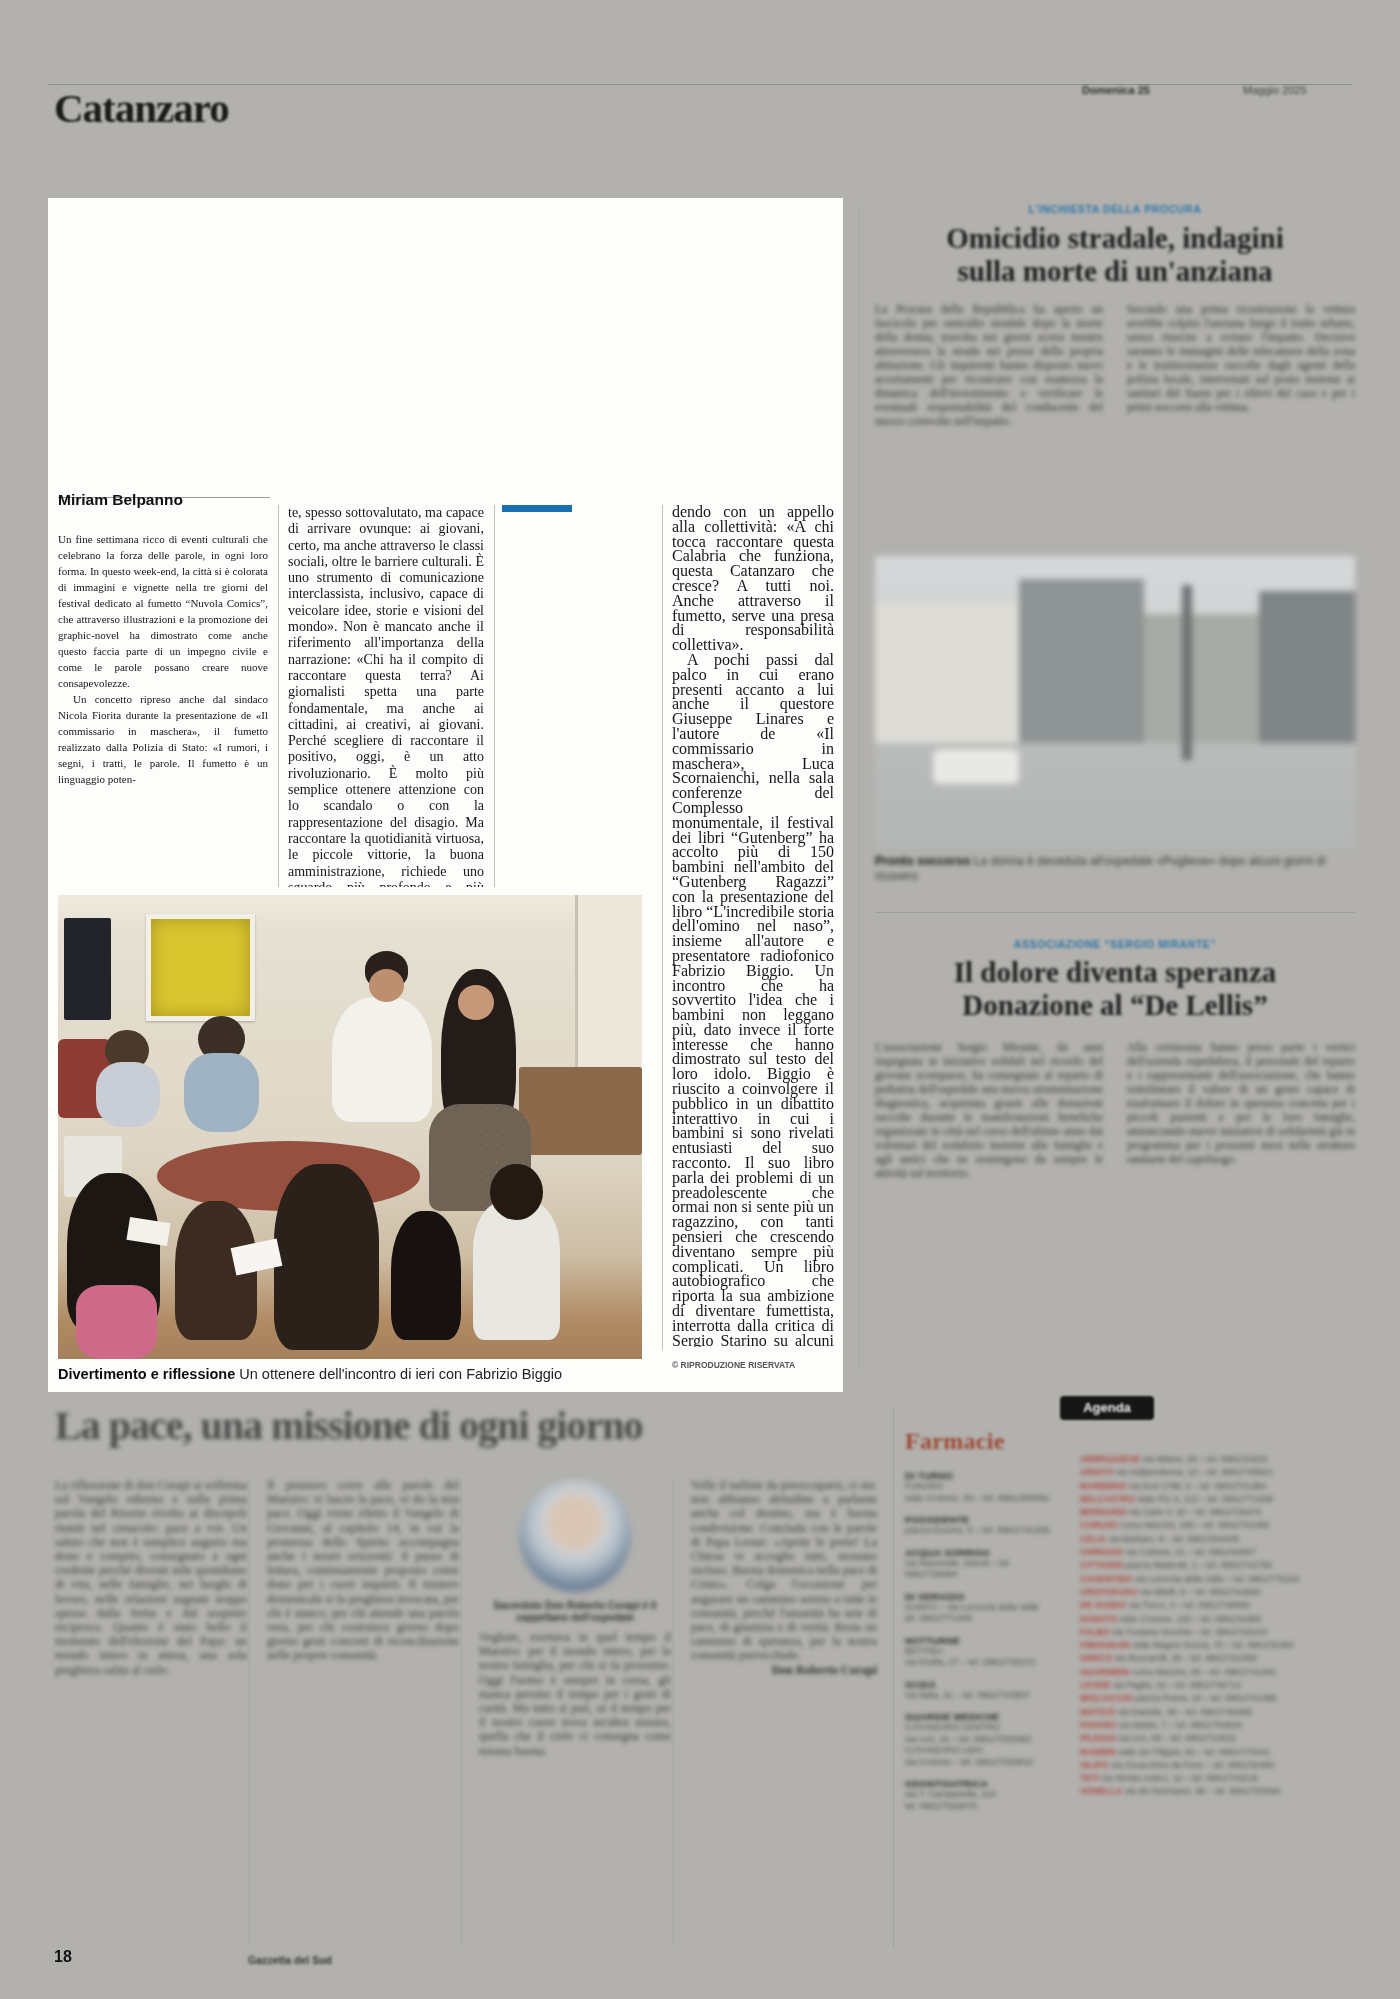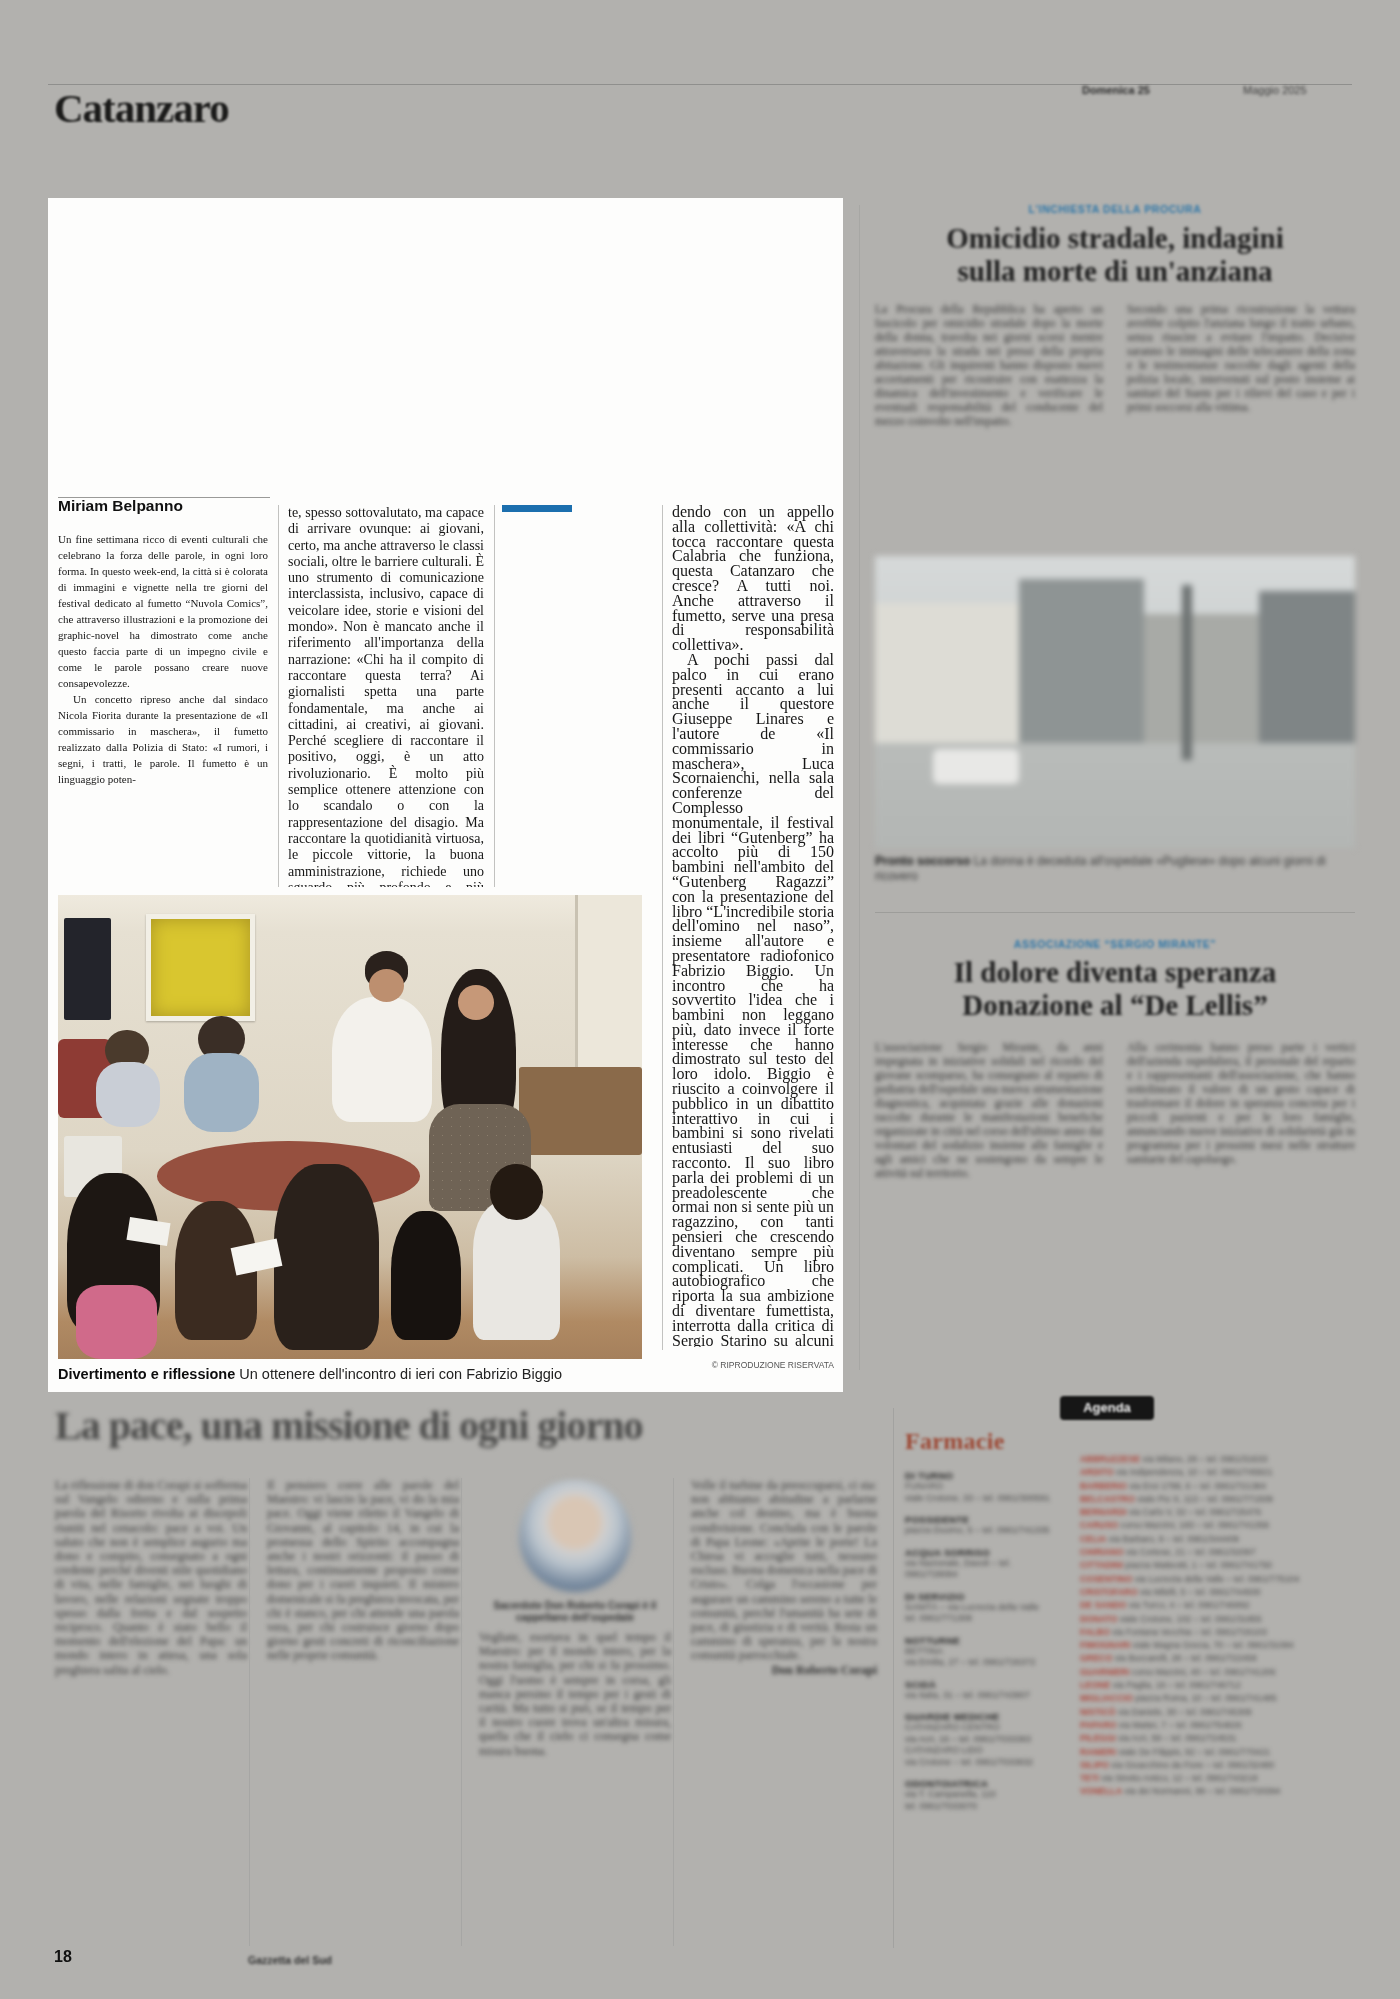--- a/index.html
+++ b/index.html
@@ -18,34 +18,34 @@
         letter-spacing:-1px;font-family:"Liberation Serif",serif;}
   .date-a{left:1082px;top:84px;font-size:11px;font-weight:bold;color:#2a2a2a;font-family:"Liberation Sans",sans-serif;}
   .date-b{left:1243px;top:84px;font-size:11px;color:#3c3c3c;font-family:"Liberation Sans",sans-serif;}
 
   
   .main-box{left:48px;top:198px;width:795px;height:1194px;background:#fdfdfc;}
   .headline{left:10px;top:8px;width:778px;font-size:47px;line-height:62px;font-weight:bold;
         color:#0e0e0e;letter-spacing:-1.5px;}
   .deck{left:10px;top:234px;width:778px;font-size:19.5px;line-height:27px;color:#191919;}
   .byline-rule{left:10px;top:299px;width:212px;height:1px;background:#9a9a98;}
-  .byline{left:10px;top:299px;font-size:15.5px;font-weight:bold;color:#101010;
+  .byline{left:10px;top:293px;font-size:15.5px;font-weight:bold;color:#101010;
         font-family:"Liberation Sans",sans-serif;}
   .col1{left:10px;top:333px;width:210px;height:356px;font-size:11px;line-height:16px;color:#161616;overflow:hidden;}
   .col1 p,.col2 p,.col4 p{margin:0;}
   .p-indent{text-indent:15px;}
   .col2{left:240px;top:307px;width:196px;height:382px;font-size:14px;line-height:16.3px;color:#161616;overflow:hidden;}
   .vrule-a{left:230px;top:307px;width:1px;height:382px;background:#c2c2c0;}
   .vrule-b{left:446px;top:307px;width:1px;height:382px;background:#c2c2c0;}
   .vrule-c{left:614px;top:307px;width:1px;height:845px;background:#c2c2c0;}
   .pq-bar{left:454px;top:307px;width:70px;height:7px;background:#1c6fae;}
   .pullquote{left:454px;top:326px;width:152px;font-size:18.5px;line-height:20.5px;font-weight:bold;color:#101217;}
   .col4{left:624px;top:307px;width:162px;height:842px;font-size:16px;line-height:14.8px;color:#161616;overflow:hidden;}
-  .copyright{left:624px;top:1162px;width:162px;text-align:right;font-size:8.5px;color:#555;
-        font-family:"Liberation Sans",sans-serif;}
+  .copyright{left:624px;top:1162px;width:162px;text-align:left;font-size:8.5px;color:#555;
+        font-family:"Liberation Sans",sans-serif;font-weight:bold;}
   .caption{left:10px;top:1168px;width:586px;font-size:14.5px;color:#222;
         font-family:"Liberation Sans",sans-serif;}
   .caption b{color:#0d0d0d;}
 
   
   .photo{left:10px;top:697px;width:584px;height:464px;overflow:hidden;background:
      linear-gradient(#efeade 0%,#e6e0d2 8%,#ded6c5 55%,#cdbda4 78%,#b08a63 92%,#a5805c 100%);}
   .photo div{position:absolute;}
   .ph-tv{left:1%;top:5%;width:8%;height:22%;background:#23242b;border-radius:2px;}
   .ph-art{left:15%;top:4%;width:17%;height:21%;background:#d9c62f;border:5px solid #f2efe6;

